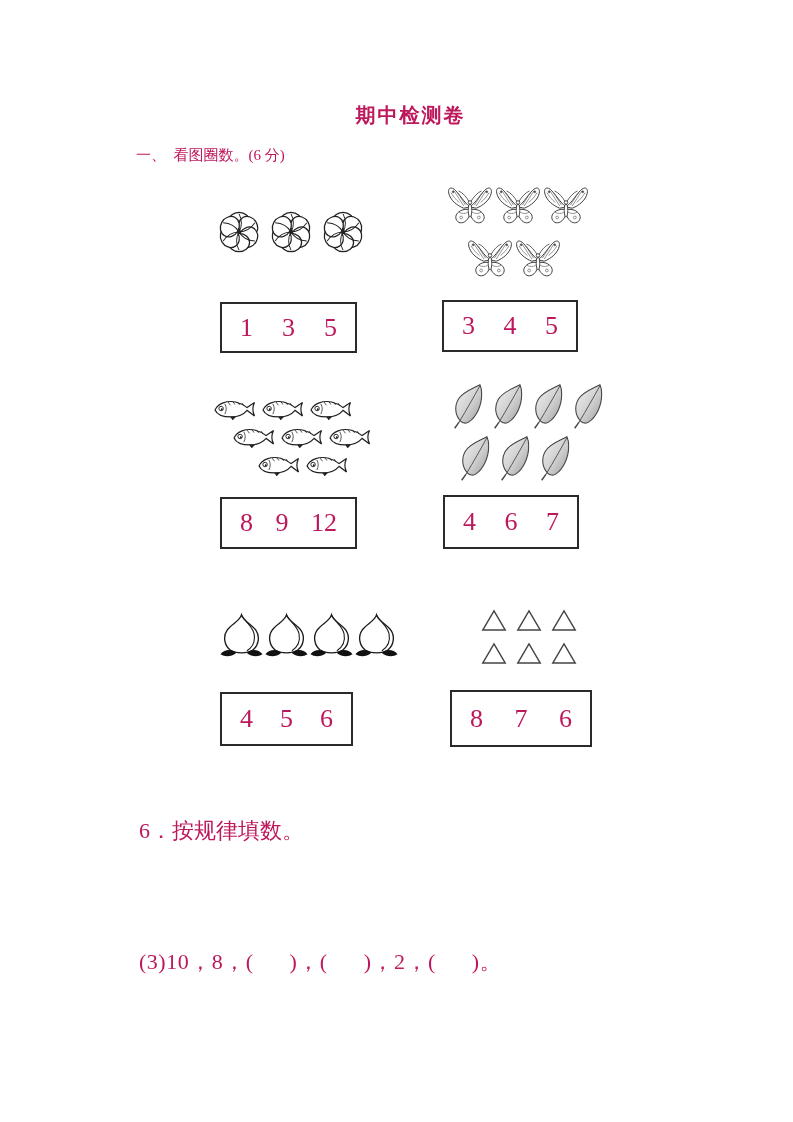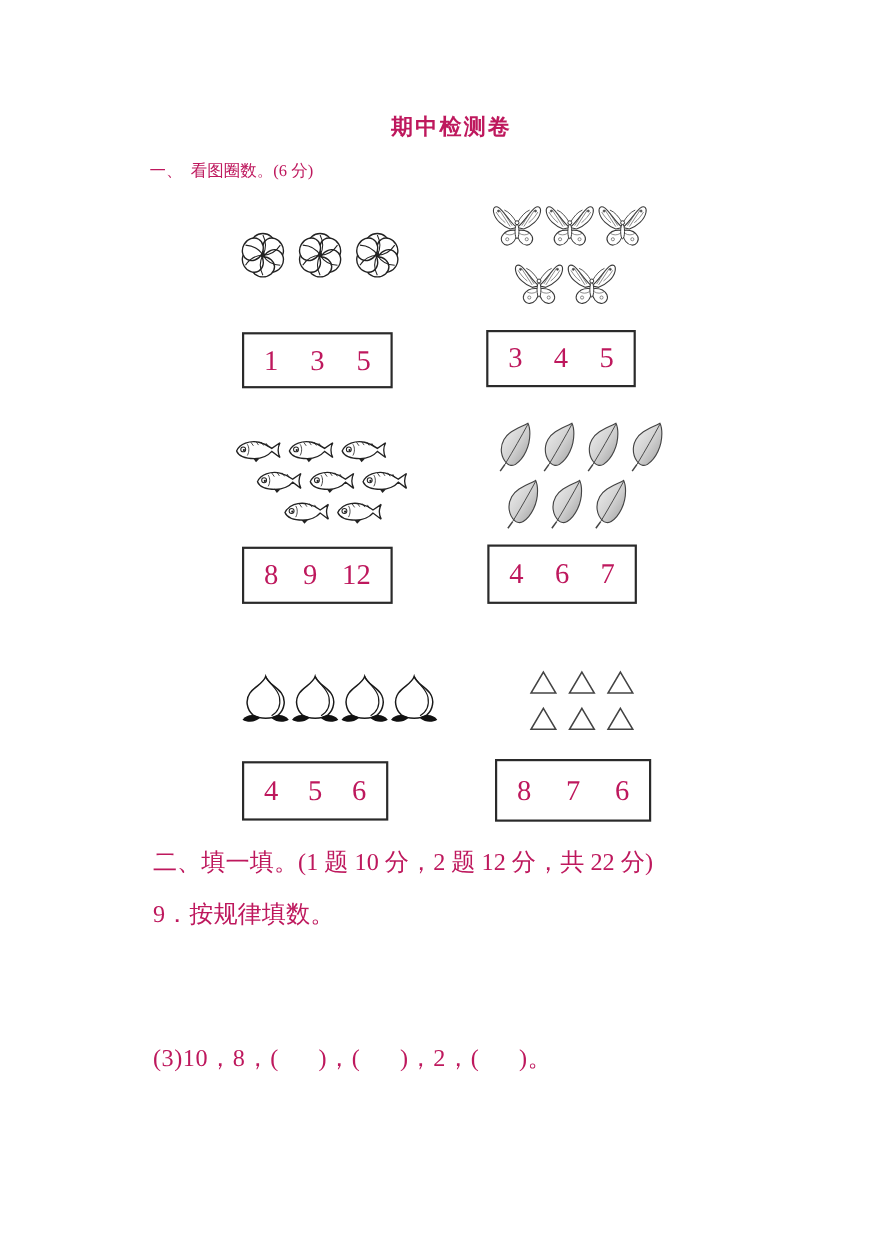--- a/index.html
+++ b/index.html
@@ -323,18 +323,17 @@
           <use href="#sym-triangle"></use>
         </svg>
       </div>
     </div>
   <div class="abox" style="left:450px;top:690px;width:142px;height:57px">
     <span>8</span>
     <span>7</span>
     <span>6</span>
   </div>
 
-  <div class="s2-heading">二、填一填。(1 题 10 分，2 题 12 分，共 22 分)</div>
-  <div class="s2-sub">9．按规律填数。</div>
+  <div class="s2-sub">6．按规律填数。</div>
 
   <div class="fill-line" style="top:947px">(3)10，8，(&nbsp;&nbsp;&nbsp;&nbsp;&nbsp;&nbsp;)，(&nbsp;&nbsp;&nbsp;&nbsp;&nbsp;&nbsp;)，2，(&nbsp;&nbsp;&nbsp;&nbsp;&nbsp;&nbsp;)。</div>
 
 </div>
 
 </body></html>

